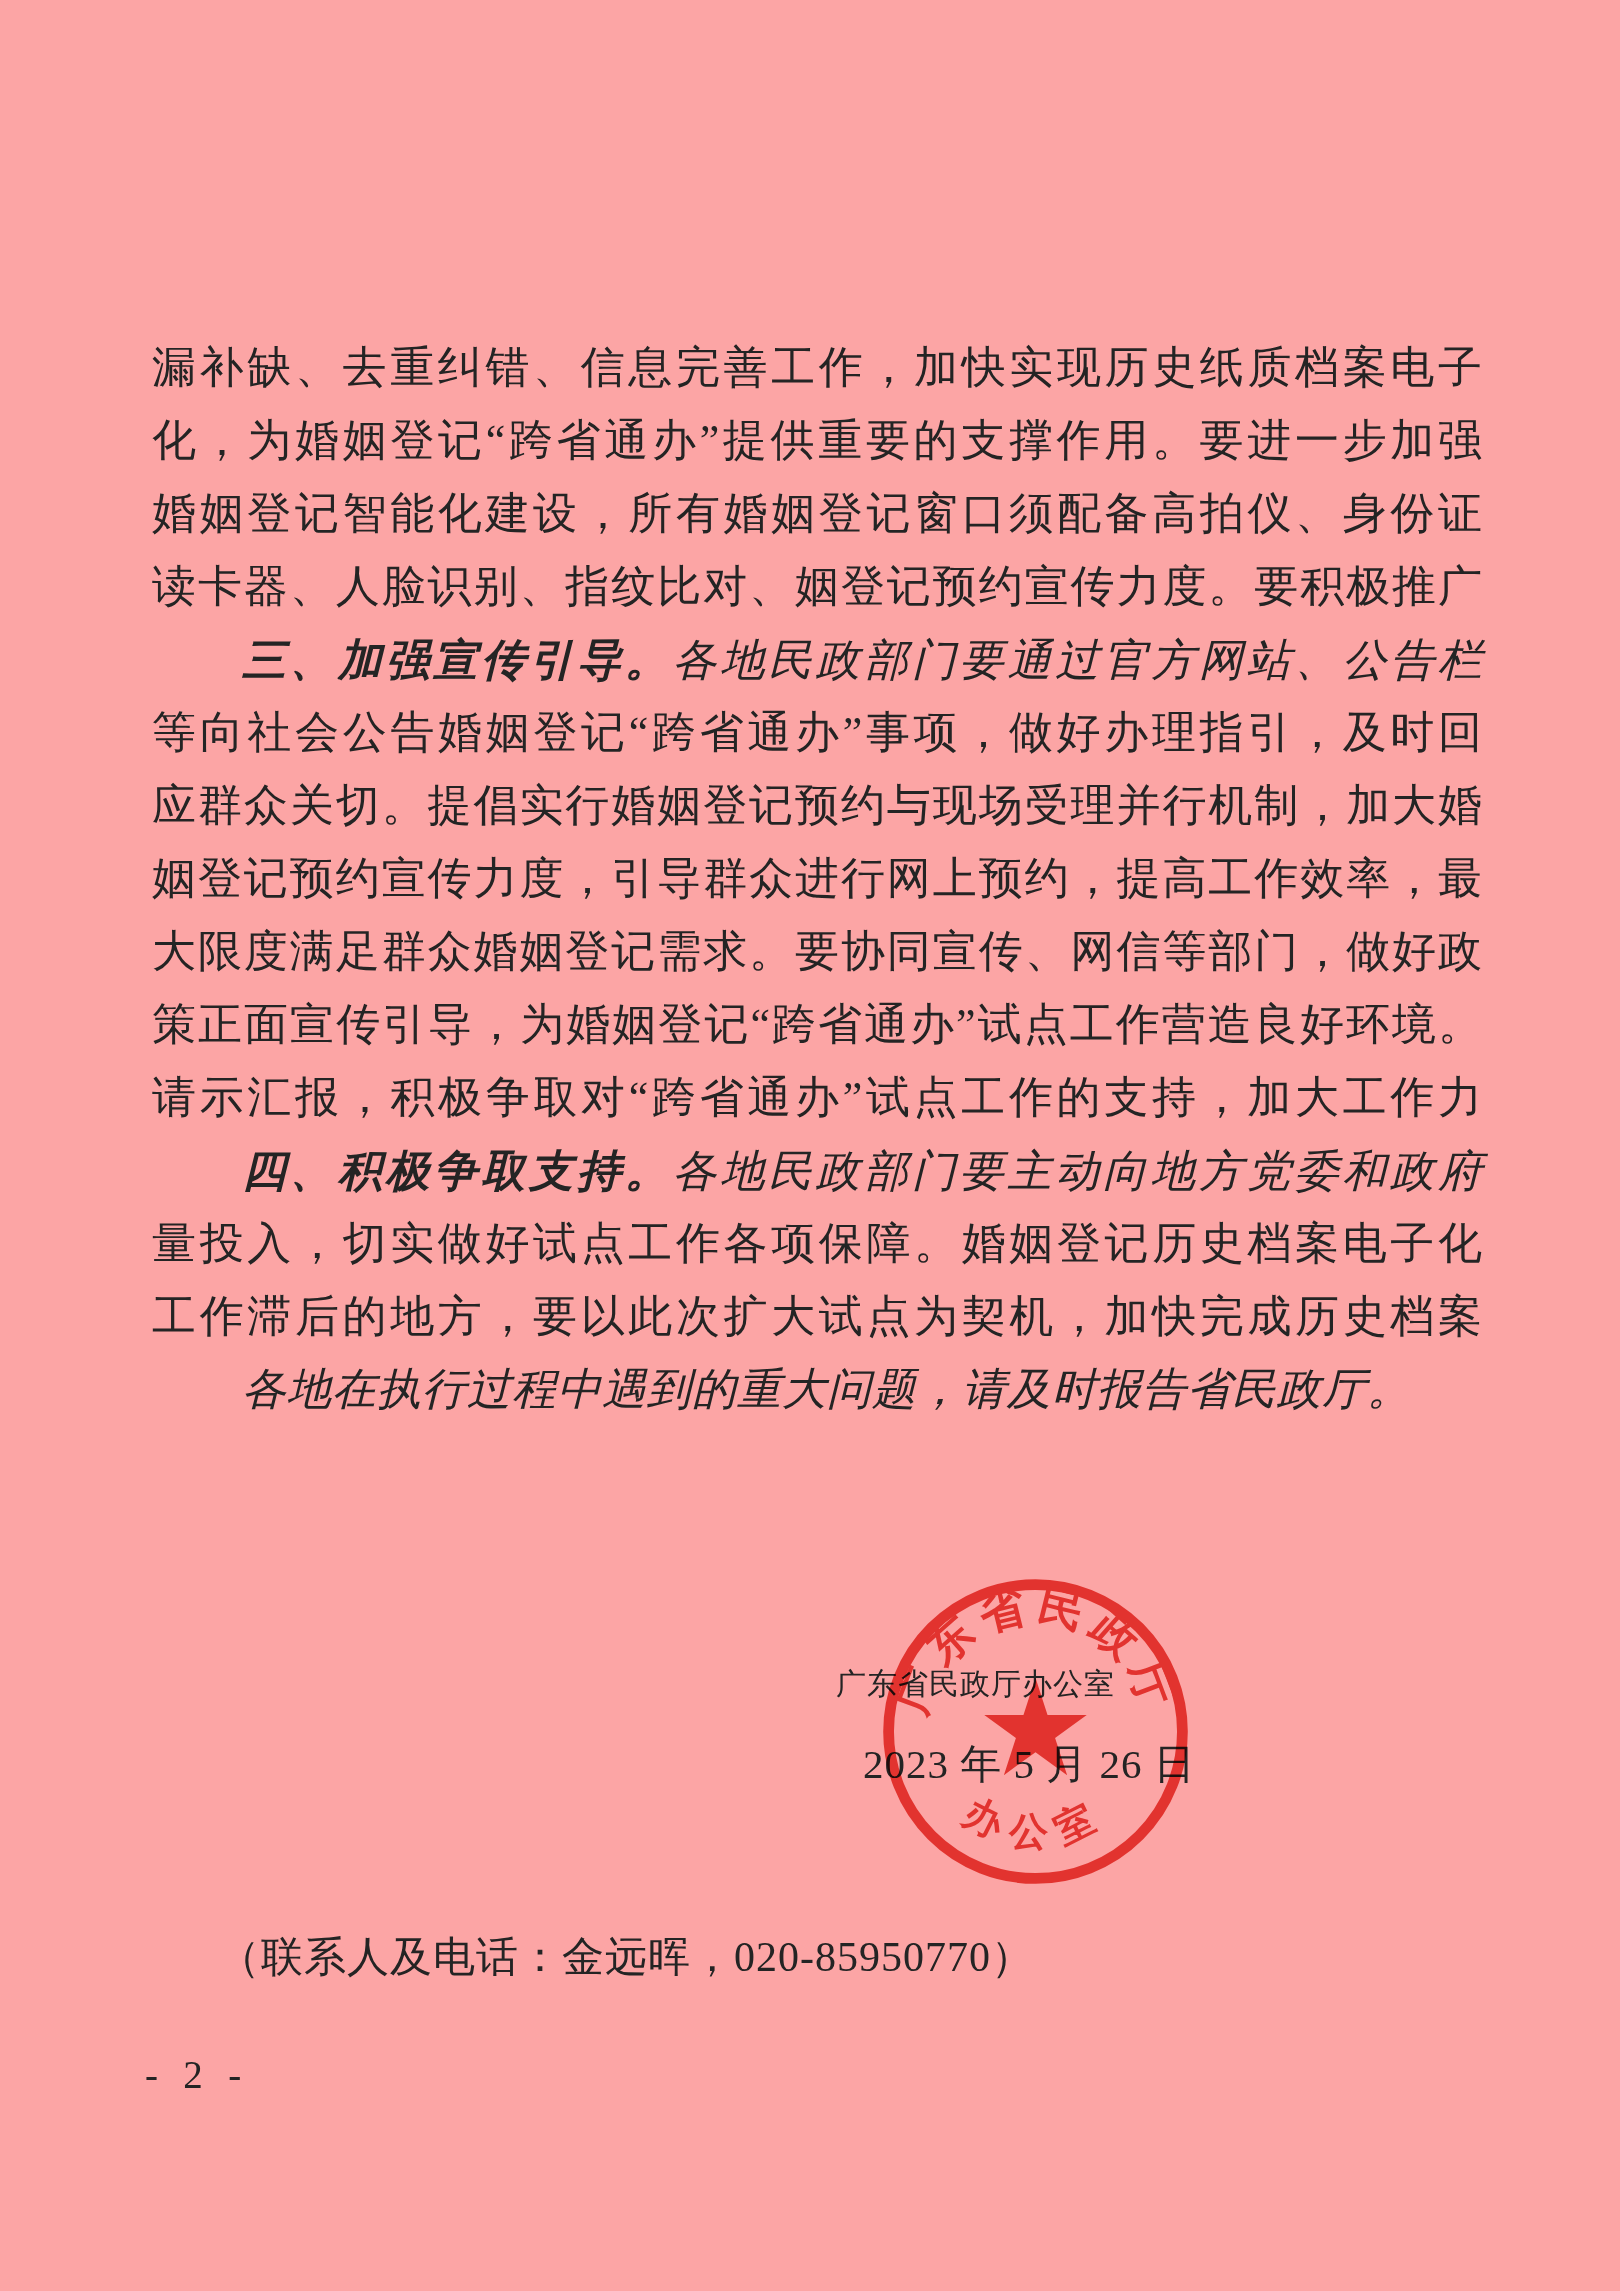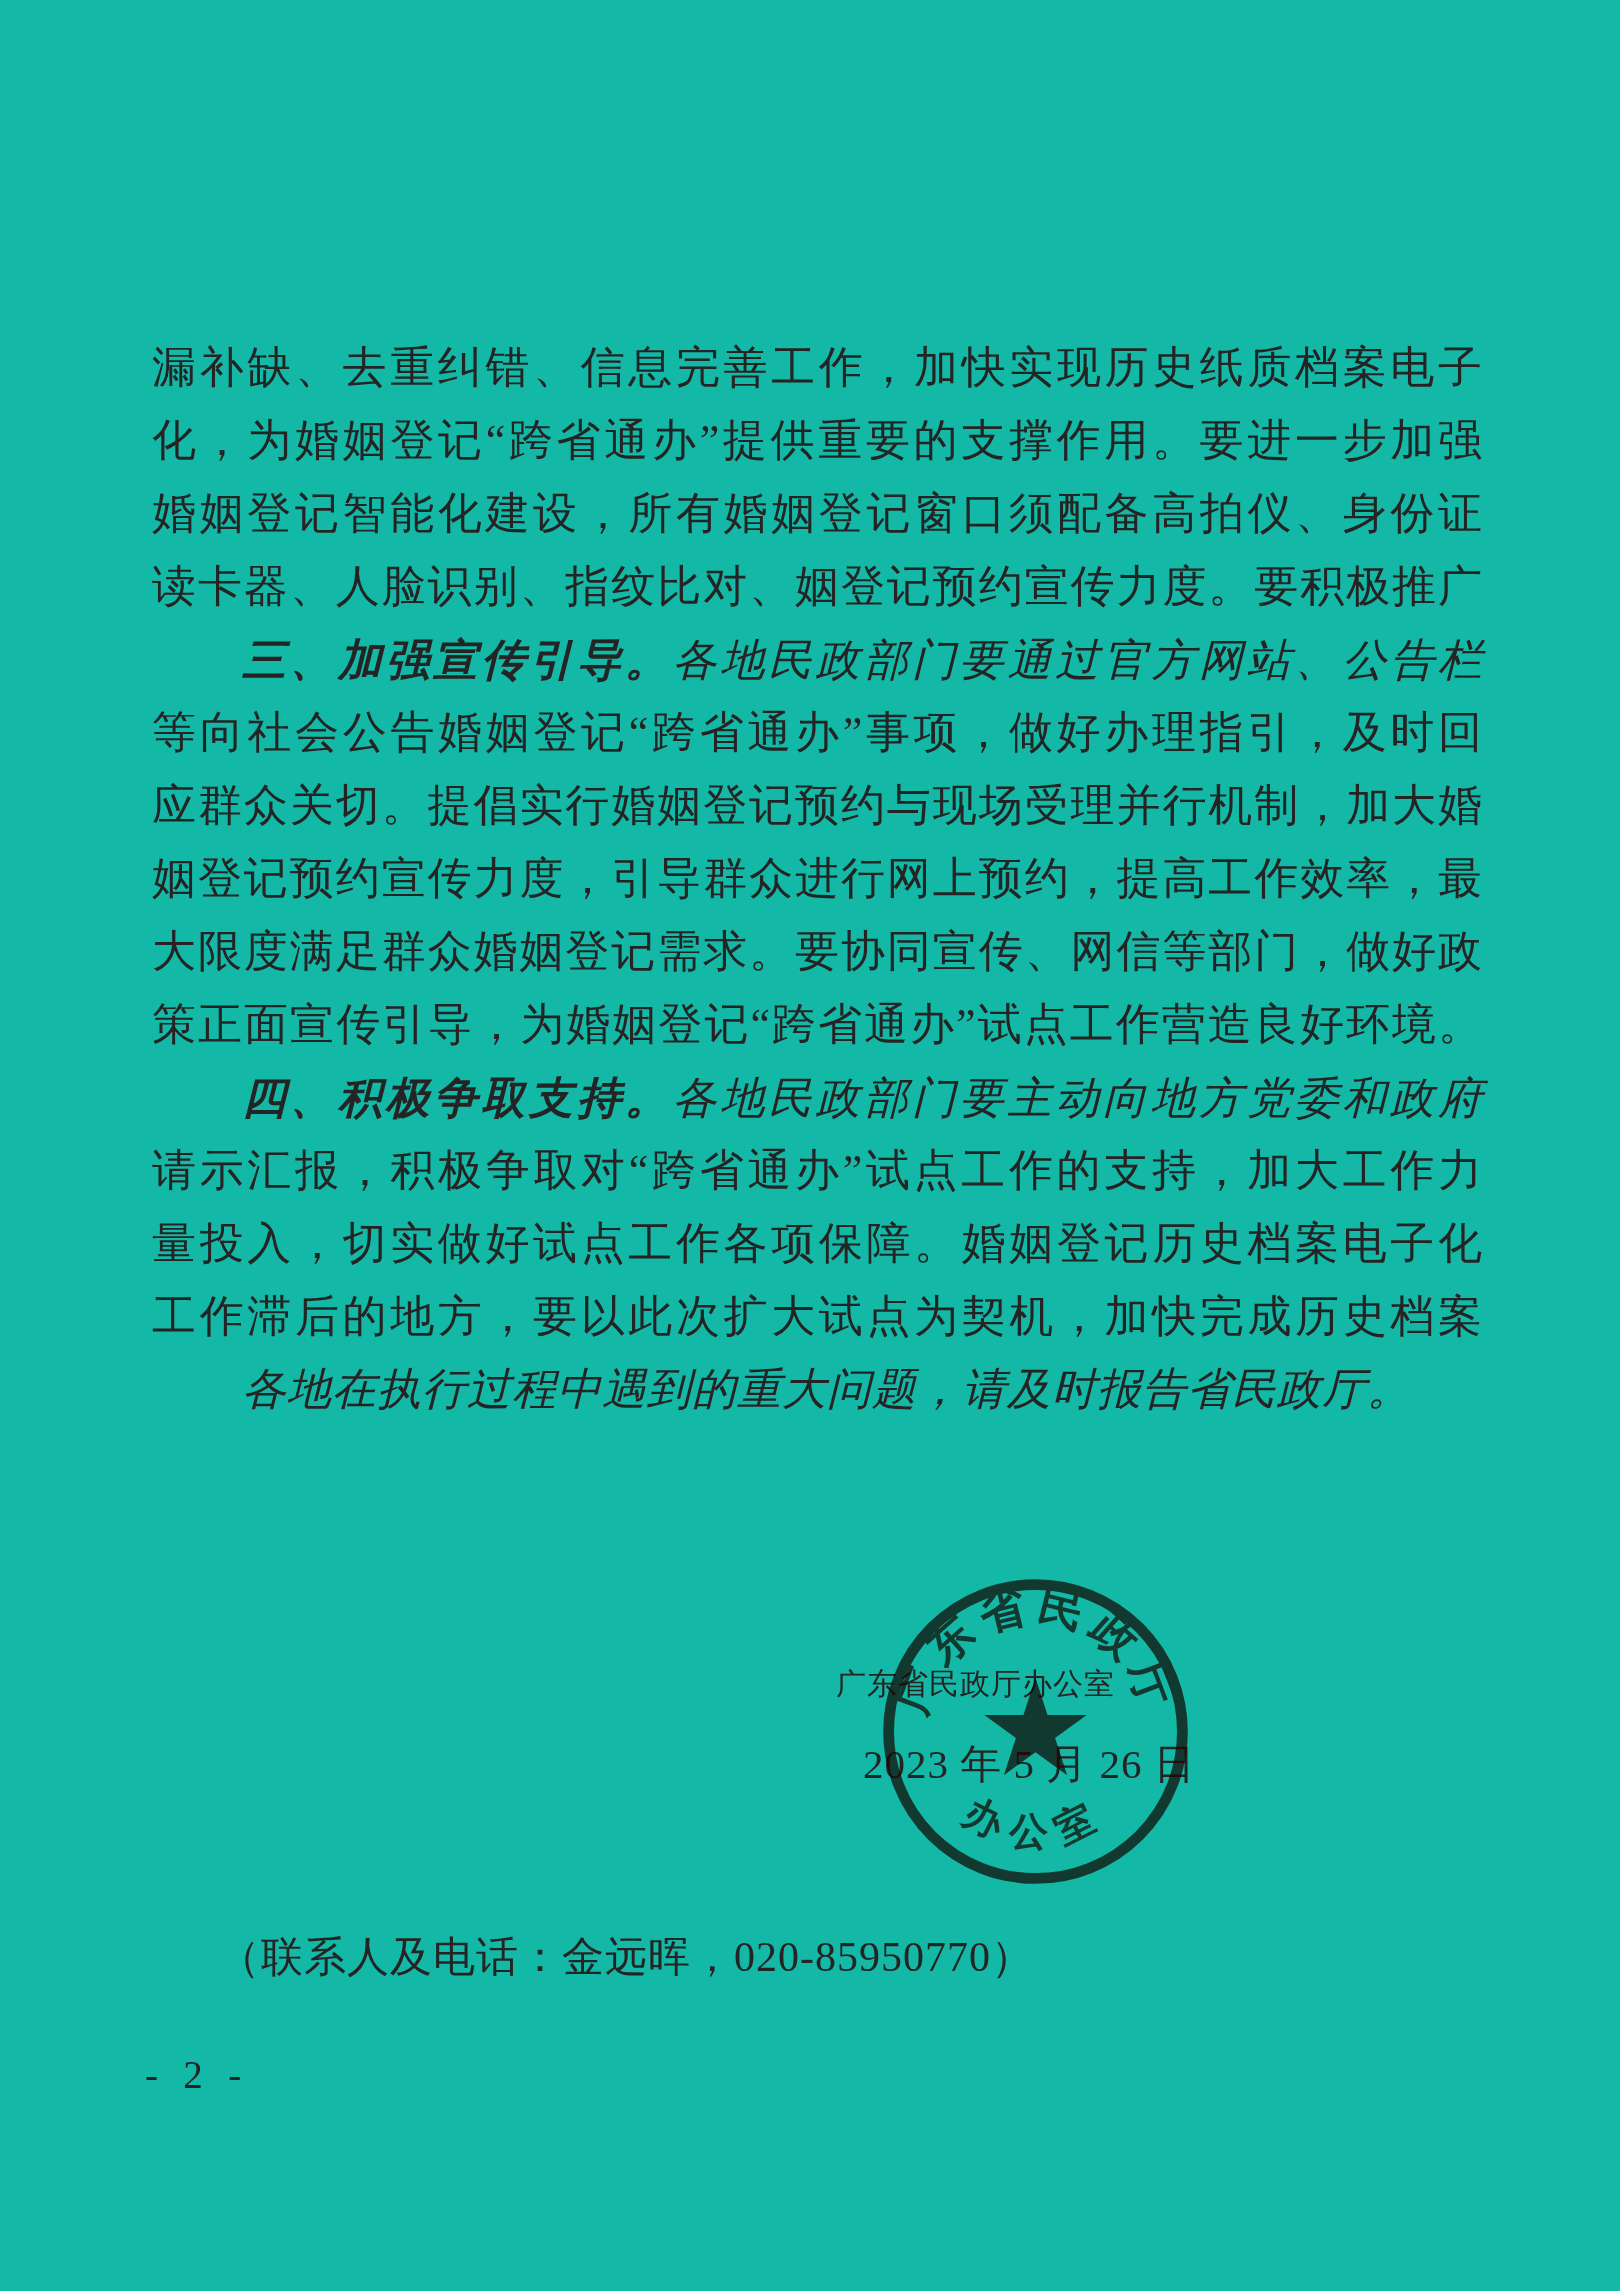--- a/index.html
+++ b/index.html
@@ -1,21 +1,21 @@
 <!DOCTYPE html>
 <html><head>
 <meta charset="utf-8">
 <style>
   html, body { margin: 0; padding: 0; background: #888; }
   .page {
     position: relative;
     width: 1620px;
     height: 2292px;
     margin: 0 auto;
-    background: #14b8a6;
+    background: #fca5a5;
     font-family: "Liberation Serif", "DejaVu Serif", serif;
     color: #242424;
     overflow: hidden;
   }
   .body-text {
     position: absolute;
     left: 152px;
     top: 331px;
     width: 1331px;
   }
@@ -92,24 +92,24 @@
 
     <div class="line just indent">
       <span class="bold">三、加强宣传引导。</span><span>各地民政部门要通过官方网站、公告栏</span>
     </div>
     <div class="line just">等向社会公告婚姻登记“跨省通办”事项，做好办理指引，及时回</div>
     <div class="line just">应群众关切。提倡实行婚姻登记预约与现场受理并行机制，加大婚</div>
     <div class="line just">姻登记预约宣传力度，引导群众进行网上预约，提高工作效率，最</div>
     <div class="line just">大限度满足群众婚姻登记需求。要协同宣传、网信等部门，做好政</div>
     <div class="line just">策正面宣传引导，为婚姻登记“跨省通办”试点工作营造良好环境。</div>
 
+    <div class="line just">请示汇报，积极争取对“跨省通办”试点工作的支持，加大工作力</div>
     <div class="line just indent">
       <span class="bold">四、积极争取支持。</span><span>各地民政部门要主动向地方党委和政府</span>
     </div>
-    <div class="line just">请示汇报，积极争取对“跨省通办”试点工作的支持，加大工作力</div>
     <div class="line just">量投入，切实做好试点工作各项保障。婚姻登记历史档案电子化</div>
     <div class="line just">工作滞后的地方，要以此次扩大试点为契机，加快完成历史档案</div>
 
     <div class="line indent">各地在执行过程中遇到的重大问题，请及时报告省民政厅。</div>
   </div>
 
   <div class="sig-office">广东省民政厅办公室</div>
   <div class="sig-date">2023 年 5 月 26 日</div>
 
   <svg class="seal" viewBox="0 0 340 346" xmlns="http://www.w3.org/2000/svg">

